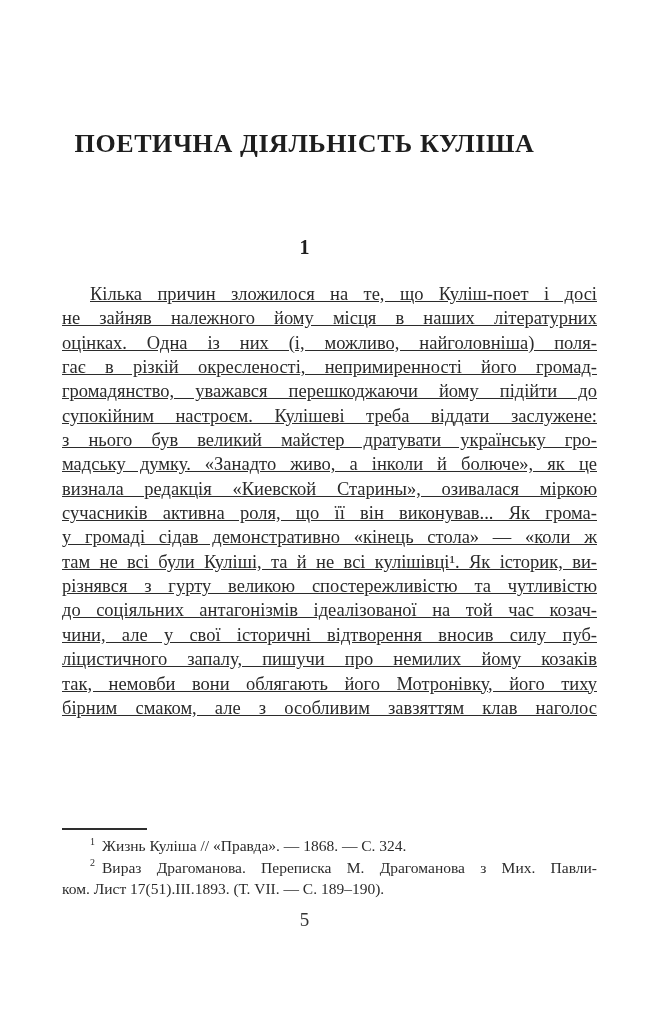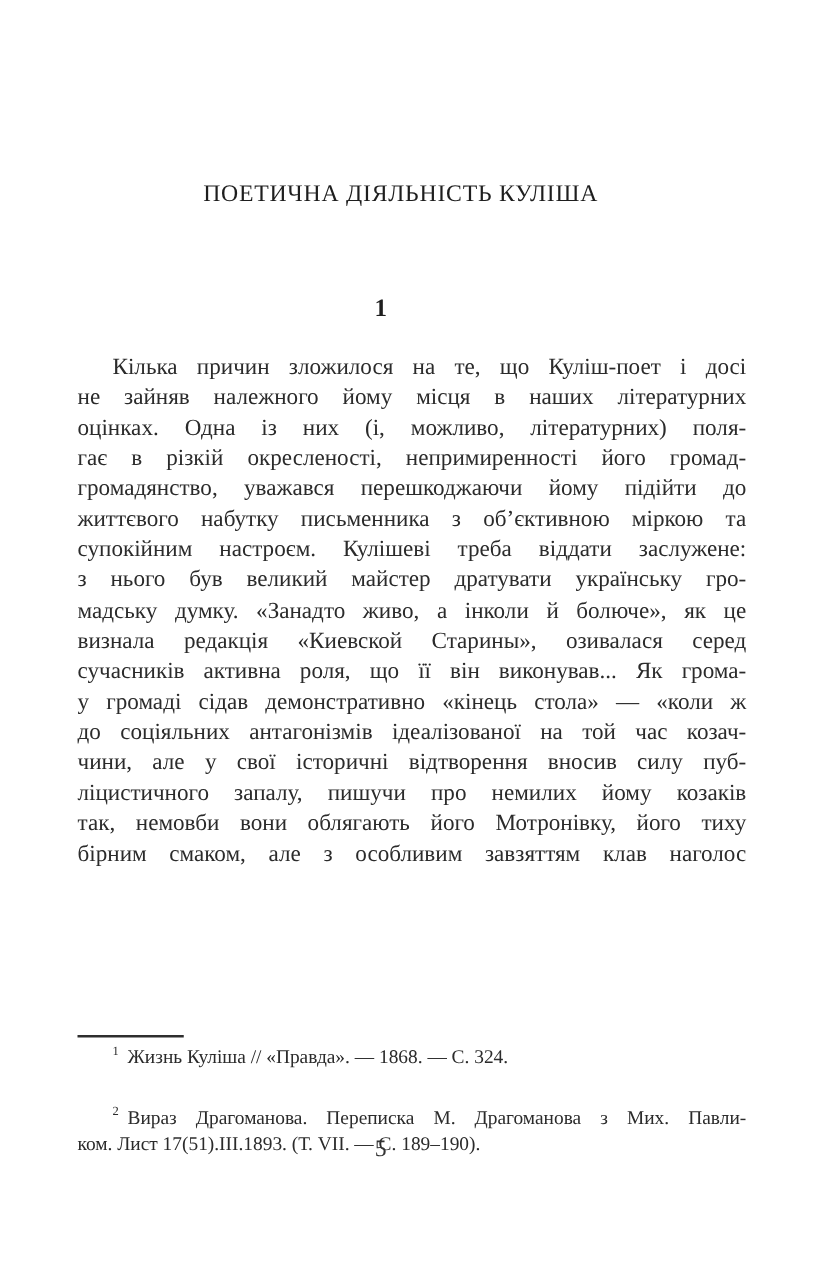--- a/index.html
+++ b/index.html
@@ -15,38 +15,39 @@
   }
   
   .axis {
     position: absolute;
     left: 62px;
     width: 485px;
     text-align: center;
   }
   .chapter-title {
     top: 129px;
-    font-size: 19px;
-    font-weight: normal;
+    font-size: 26px;
+    font-weight: bold;
     letter-spacing: 0.6px;
     color: #1e1e1e;
-    margin: 16px;
+    margin: 0;
   }
   .section-number {
     top: 236px;
     font-size: 20px;
     font-weight: bold;
     color: #1e1e1e;
   }
   .body-text {
     position: absolute;
     top: 282px;
     left: 62px;
     width: 535px;
     font-size: 18.5px;
+    text-decoration: underline;
   }
   .bline {
     line-height: 24.35px;
     height: 24.35px;
     text-align: justify;
     text-align-last: justify;
     white-space: normal;
   }
   .bline.para-first { padding-left: 28px; }
   .footnotes {
@@ -58,21 +59,21 @@
   }
   .fn-rule {
     width: 85px;
     border-top: 2px solid #2e2e2e;
     margin-bottom: 5px;
   }
   .fn-line {
     line-height: 21.5px;
   }
   .fn-first { padding-left: 28px; }
-  .fn-just { text-align: justify; text-align-last: justify; margin-top: 27px; }
+  .fn-just { text-align: justify; text-align-last: justify; }
   .fn-line sup {
     font-size: 10px;
     line-height: 0;
     margin-right: 7px;
   }
   .page-number {
     top: 909px;
     font-size: 19px;
     color: #333333;
   }
@@ -82,30 +83,31 @@
 
 <div class="page">
 
   <h1 class="axis chapter-title">ПОЕТИЧНА ДІЯЛЬНІСТЬ КУЛІША</h1>
 
   <div class="axis section-number">1</div>
 
   <div class="body-text">
     <div class="bline para-first">Кілька причин зложилося на те, що Куліш-поет і досі</div>
     <div class="bline">не зайняв належного йому місця в наших літературних</div>
-    <div class="bline">оцінках. Одна із них (і, можливо, літературних) поля-</div>
+    <div class="bline">оцінках. Одна із них (і, можливо, найголовніша) поля-</div>
     <div class="bline">гає в різкій окресленості, непримиренності його громад-</div>
     <div class="bline">громадянство, уважався перешкоджаючи йому підійти до</div>
-    <div class="bline">життєвого набутку письменника з об’єктивною міркою та</div>
     <div class="bline">супокійним настроєм. Кулішеві треба віддати заслужене:</div>
     <div class="bline">з нього був великий майстер дратувати українську гро-</div>
     <div class="bline">мадську думку. «Занадто живо, а інколи й болюче», як це</div>
-    <div class="bline">визнала редакція «Киевской Старины», озивалася серед</div>
+    <div class="bline">визнала редакція «Киевской Старины», озивалася міркою</div>
     <div class="bline">сучасників активна роля, що її він виконував... Як грома-</div>
     <div class="bline">у громаді сідав демонстративно «кінець стола» — «коли ж</div>
+    <div class="bline">там не всі були Куліші, та й не всі кулішівці¹. Як історик, ви-</div>
+    <div class="bline">різнявся з гурту великою спостережливістю та чутливістю</div>
     <div class="bline">до соціяльних антагонізмів ідеалізованої на той час козач-</div>
     <div class="bline">чини, але у свої історичні відтворення вносив силу пуб-</div>
     <div class="bline">ліцистичного запалу, пишучи про немилих йому козаків</div>
     <div class="bline">так, немовби вони облягають його Мотронівку, його тиху</div>
     <div class="bline">бірним смаком, але з особливим завзяттям клав наголос</div>
   </div>
 
   <div class="footnotes">
     <div class="fn-rule"></div>
     <div class="fn-line fn-first">

